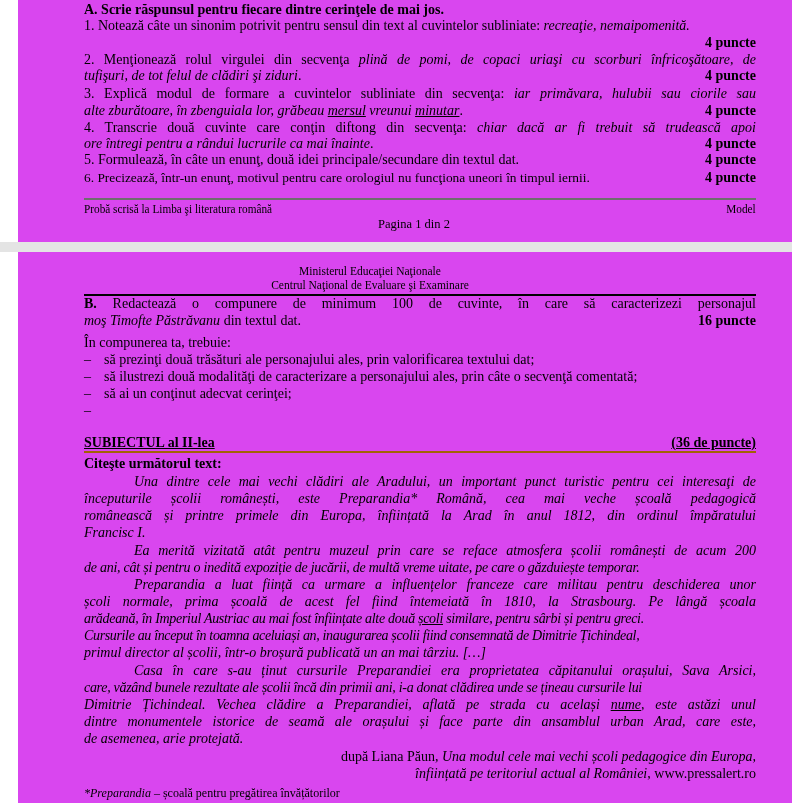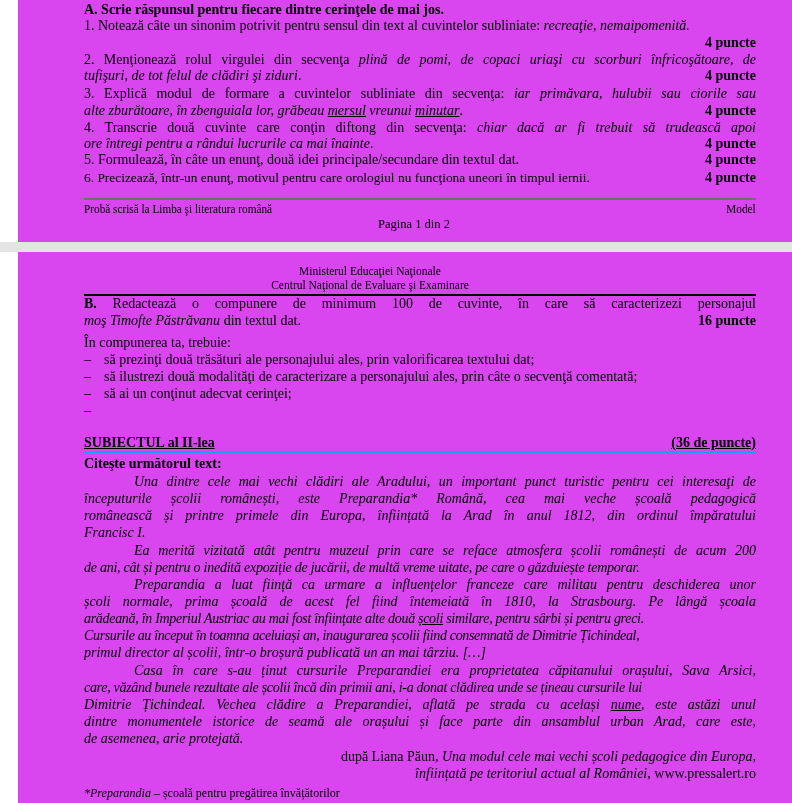--- a/index.html
+++ b/index.html
@@ -109,21 +109,21 @@
       <span class="btext">să ilustrezi două modalităţi de caracterizare a personajului ales, prin câte o secvenţă comentată;</span>
     </div>
     <div class="line" style="top:134px;">
       <span class="bullet">–</span>
       <span class="btext">să ai un conţinut adecvat cerinţei;</span>
     </div>
     <div class="line" style="top:151px;">
       <span class="bullet">–</span>
     </div>
 
-    <div class="line" style="top:183px;border-bottom:2px solid #0ea5e9;height:16px;">
+    <div class="line" style="top:183px;border-bottom:2px solid #a16207;height:16px;">
       <span class="sub-title">SUBIECTUL al II-lea</span>
       <span class="right sub-title">(36 de puncte)</span>
     </div>
     <div class="line b" style="top:204px;">Citeşte următorul text:</div>
 
     <div class="i">
       <div class="line just indent" style="top:222px;">Una dintre cele mai vechi clădiri ale Aradului, un important punct turistic pentru cei interesaţi de</div>
       <div class="line just" style="top:239px;">începuturile școlii românești, este Preparandia* Română, cea mai veche școală pedagogică</div>
       <div class="line just" style="top:256px;">românească și printre primele din Europa, înființată la Arad în anul 1812, din ordinul împăratului</div>
       <div class="line" style="top:273px;">Francisc I.</div>

